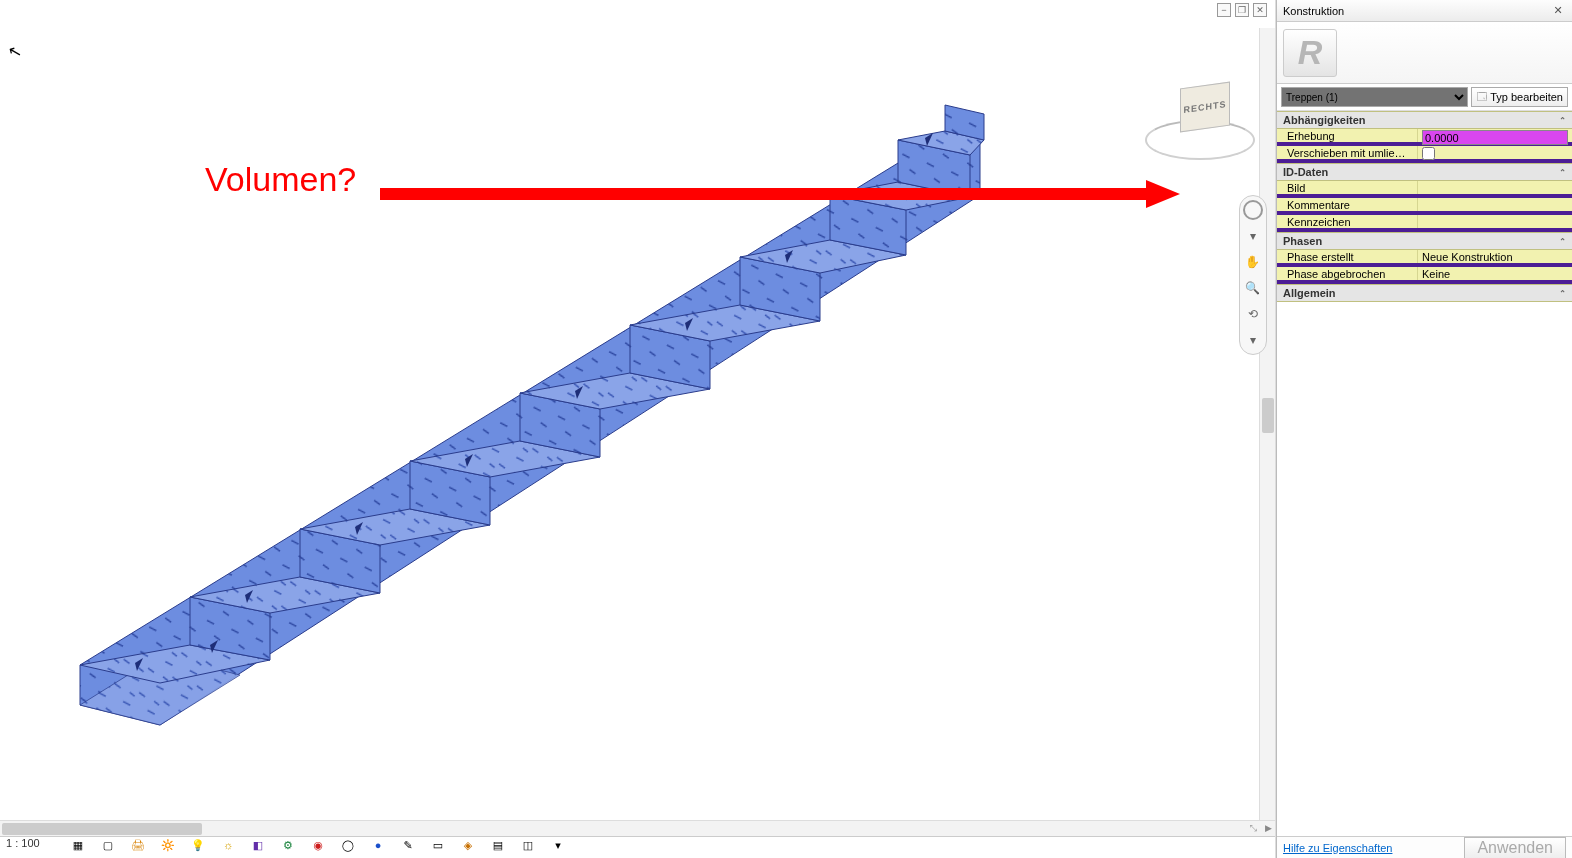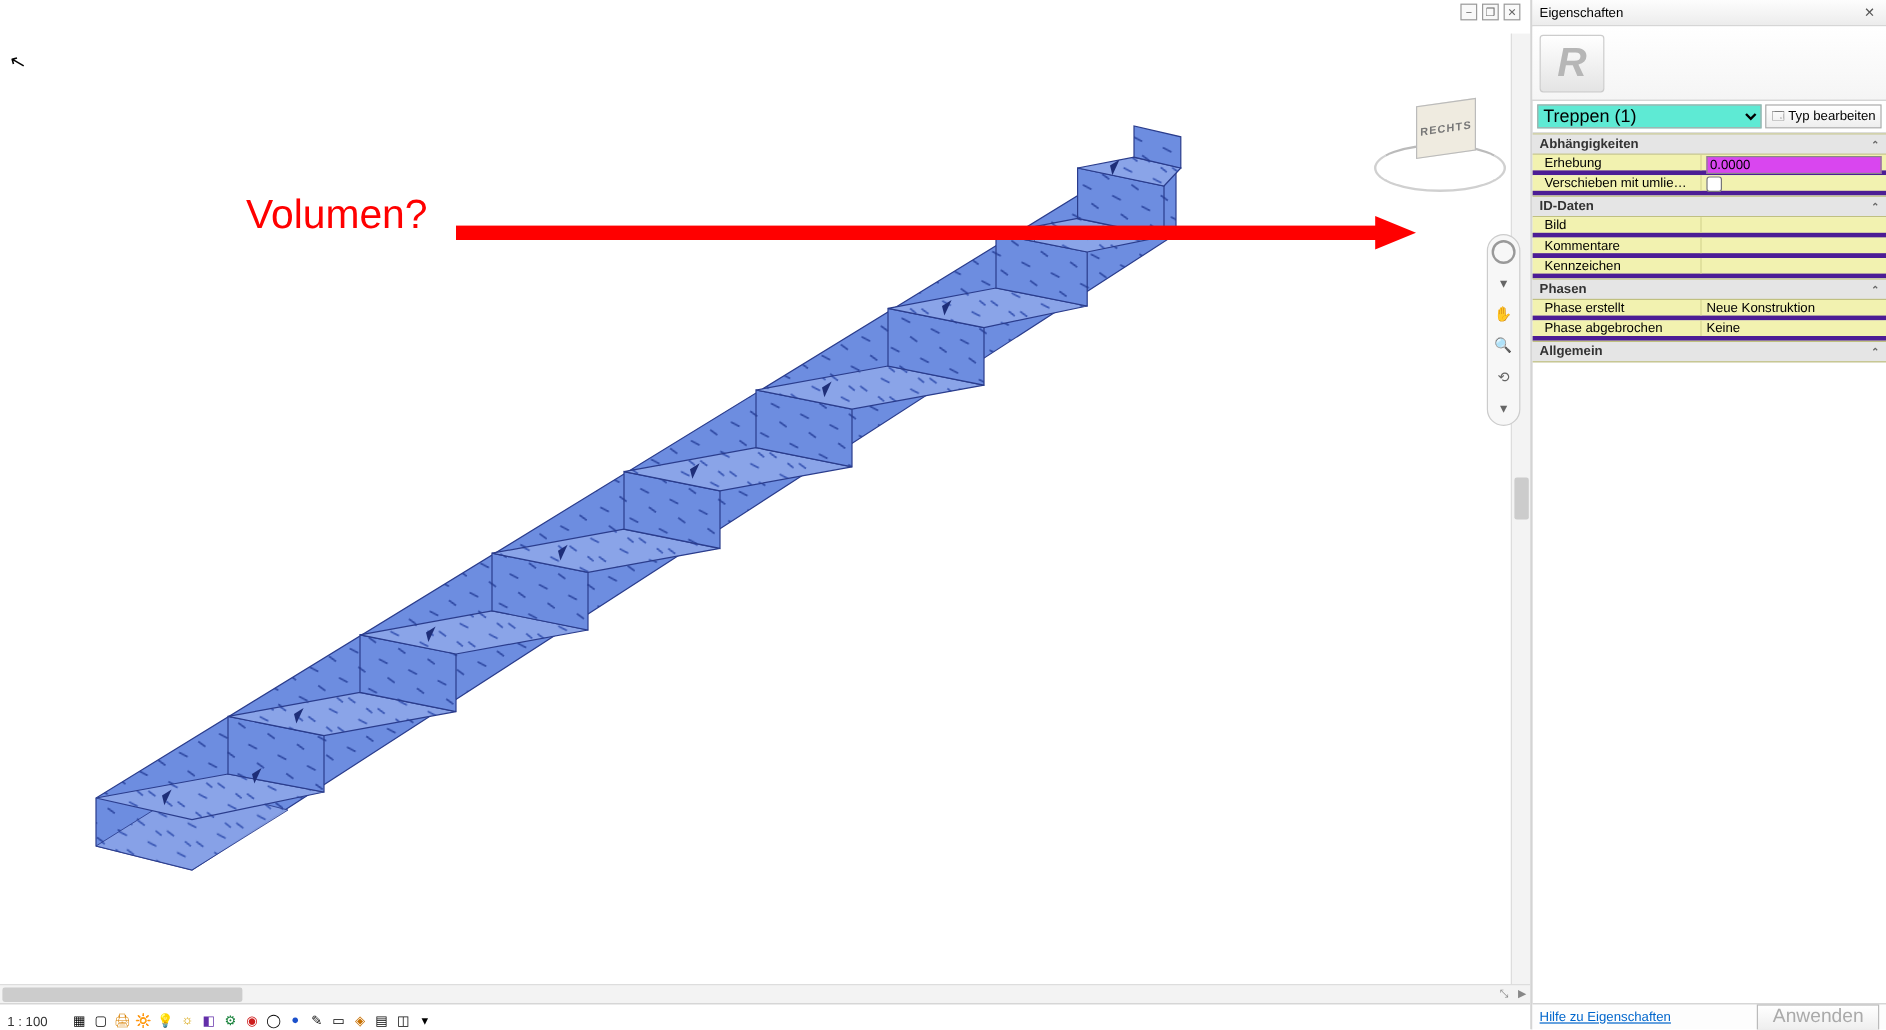--- a/index.html
+++ b/index.html
@@ -12,36 +12,36 @@
 .cube-face{position:absolute;left:35px;top:0;width:50px;height:44px;background:#efebe0;border:1px solid #bbb;transform:skewY(-8deg);display:flex;align-items:center;justify-content:center;font-size:9px;color:#777;font-weight:bold;letter-spacing:1px}
 .cube-ring{position:absolute;left:0;top:35px;width:110px;height:40px;border:2px solid #d0d0d0;border-radius:50%;border-top-color:#bbb}
 .nav-bar{position:absolute;right:8px;top:195px;width:28px;background:#f7f7f7;border:1px solid #ccc;border-radius:14px;padding:4px 0;display:flex;flex-direction:column;align-items:center;gap:6px;z-index:5}
 .nav-bar div{width:20px;height:20px;display:flex;align-items:center;justify-content:center;color:#666;font-size:12px;cursor:pointer}
 .nav-wheel{width:22px;height:22px;border:2px solid #999;border-radius:50%}
 .annotation{position:absolute;left:205px;top:160px;font-size:34px;font-family:Arial,sans-serif;color:#ff0000;font-weight:normal;z-index:8}
 .arrow{position:absolute;left:380px;top:180px;width:800px;height:28px;z-index:7}
 .arrow-line{position:absolute;left:0;top:8px;width:770px;height:12px;background:#ff0000}
 .arrow-head{position:absolute;right:0;top:0;width:0;height:0;border-left:34px solid #ff0000;border-top:14px solid transparent;border-bottom:14px solid transparent}
 .stair-svg{position:absolute;left:40px;top:85px;width:960px;height:660px}
-.status-bar{position:absolute;left:0;bottom:0;right:0;height:22px;border-top:1px solid #ccc;display:flex;align-items:flex-end;padding:0 6px;gap:2px;background:#fff}
+.status-bar{position:absolute;left:0;bottom:0;right:0;height:22px;border-top:1px solid #ccc;display:flex;align-items:flex-start;padding:0 6px;gap:14px;background:#fff}
 .status-bar .scale{color:#333;margin-right:10px;min-width:40px}
 .status-bar .icon{width:16px;height:16px;display:flex;align-items:center;justify-content:center;font-size:11px;cursor:pointer}
 .scroll-h{position:absolute;left:0;right:0;bottom:22px;height:16px;background:#f3f3f3;border-top:1px solid #ddd}
 .scroll-h .thumb{position:absolute;left:2px;top:2px;width:200px;height:12px;background:#ccc;border-radius:2px}
 .scroll-h .arrR{position:absolute;right:3px;top:2px;font-size:9px;color:#888}
 .scroll-h .res{position:absolute;right:18px;top:2px;font-size:9px;color:#888}
 .scroll-v{position:absolute;right:0;top:28px;bottom:38px;width:16px;background:#f3f3f3;border-left:1px solid #ddd}
 .scroll-v .thumb{position:absolute;top:370px;left:2px;width:12px;height:35px;background:#ccc;border-radius:2px}
 .panel{width:296px;background:#fff;display:flex;flex-direction:column;border-left:1px solid #bbb}
 .panel-title{height:22px;background:linear-gradient(#fdfdfd,#ececec);border-bottom:1px solid #ccc;display:flex;align-items:center;padding:0 6px;font-size:11px}
 .panel-title .close{margin-left:auto;width:16px;height:16px;display:flex;align-items:center;justify-content:center;cursor:pointer;color:#555}
 .type-sel{height:62px;background:linear-gradient(#fff,#f5f5f5);border-bottom:1px solid #ccc;display:flex;align-items:center;padding:6px;gap:6px}
 .type-sel .r-logo{width:54px;height:48px;background:linear-gradient(#fff,#e4e4e4);border:1px solid #ccc;border-radius:3px;display:flex;align-items:center;justify-content:center;font-family:Arial;font-size:34px;font-weight:bold;color:#b6b6b6;font-style:italic}
 .sel-row{display:flex;align-items:center;gap:3px;padding:3px 4px;border-bottom:1px solid #ddd}
-.sel-row select{flex:1;height:20px;font-size:15px;border:1px solid #aaa;background:#5eead4}
+.sel-row select{flex:1;height:20px;font-size:10px;border:1px solid #aaa;background:#737373}
 .sel-row .edit-type{display:flex;align-items:center;gap:3px;border:1px solid #aaa;background:linear-gradient(#fff,#eee);padding:1px 4px;height:20px;cursor:pointer;font-size:11px}
 .sel-row .et-icon{font-size:10px;color:#555}
 .props{flex:1;overflow:auto}
 .group-head{height:18px;background:#eaeaa0;border-top:1px solid #c0c080;border-bottom:1px solid #c0c080;display:flex;align-items:center;padding:0 6px;font-weight:bold;font-size:11px;color:#333}
 .group-head.hl{background:#e5e5e5}
 .group-head .exp{margin-left:auto;font-size:8px;color:#666}
 .prop-row{display:flex;height:17px;border-bottom:4px solid #4c1d95;font-size:11px}
 .prop-row.hl{background:#f2f2b0}
 .prop-row .k{flex:0 0 140px;padding:1px 10px;white-space:nowrap;overflow:hidden;text-overflow:ellipsis}
 .prop-row .v{flex:1;padding:1px 4px;border-left:1px solid #d6d690}
@@ -186,21 +186,21 @@
       <span class="icon ico">▭</span>
       <span class="icon ico" style="color:#c07000">◈</span>
       <span class="icon ico">▤</span>
       <span class="icon ico">◫</span>
       <span class="icon ico">▾</span>
     </div>
   </div>
 
   <div class="panel">
     <div class="panel-title">
-      <span>Eigenschaften</span>
+      <span>Konstruktion</span>
       <span class="close">✕</span>
     </div>
     <div class="type-sel">
       <div class="r-logo">R</div>
     </div>
     <div class="sel-row">
       <select>
         <option>Treppen (1)</option>
       </select>
       <div class="edit-type">

